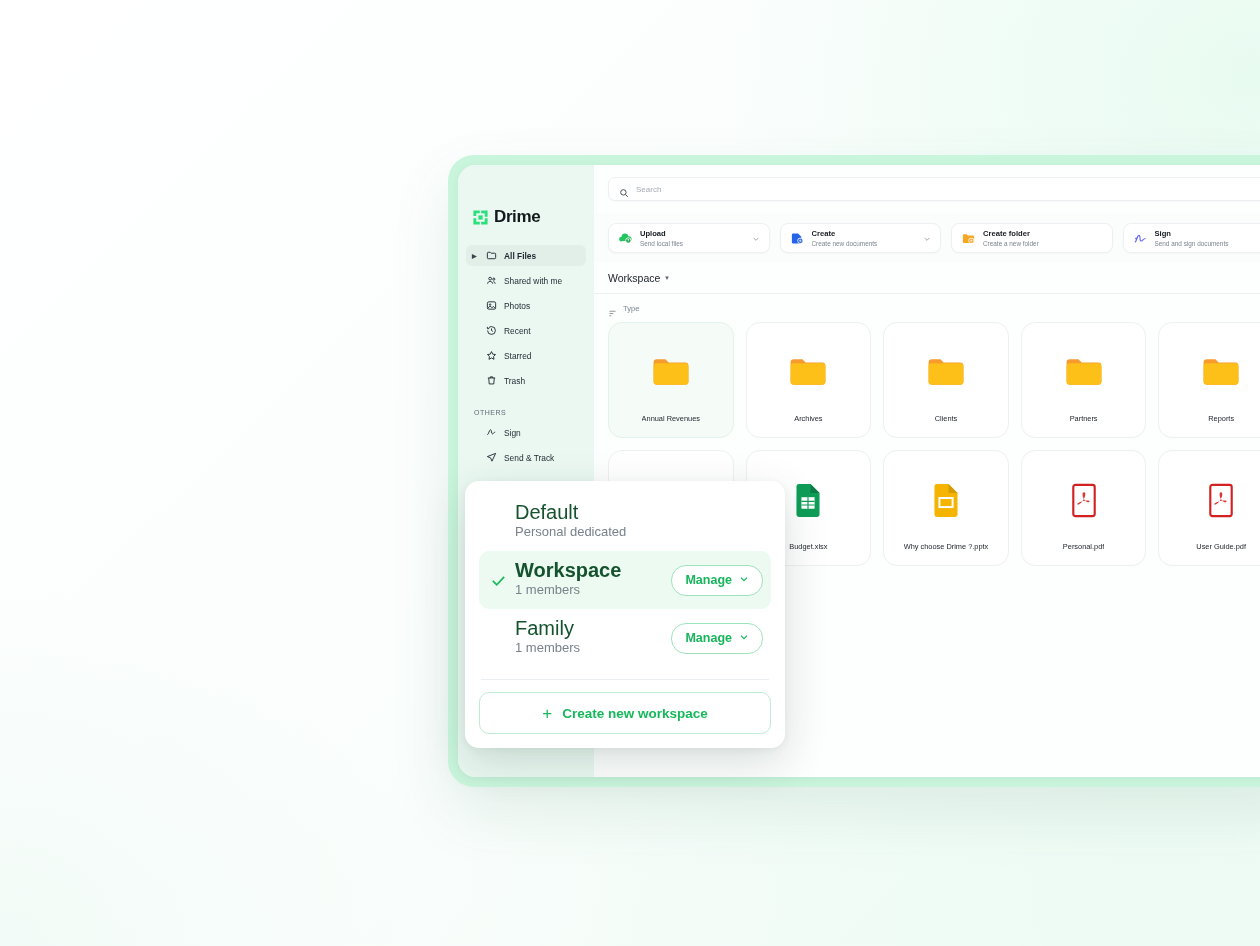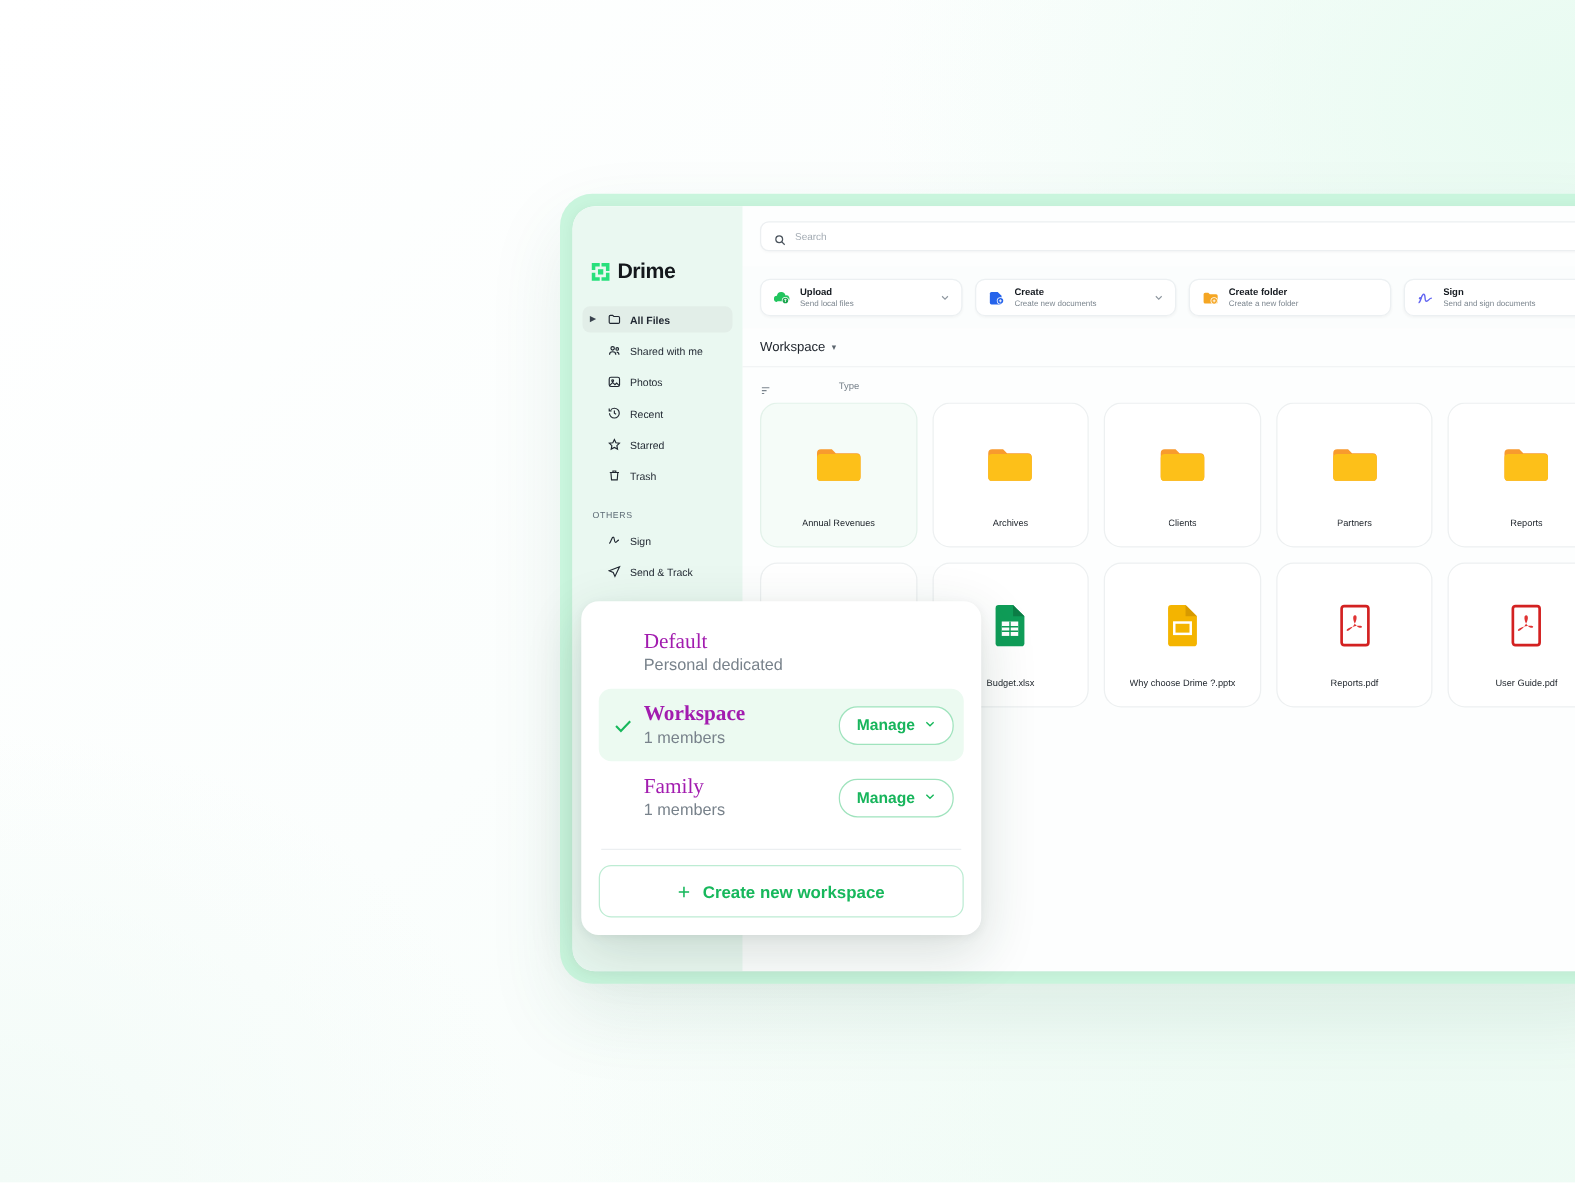--- a/index.html
+++ b/index.html
@@ -212,21 +212,21 @@
   #ws-btn .w-chev { font-size: 7px; color: #5c656e; }
 
   
   #filter-row {
     height: 28px; flex: 0 0 28px;
     display: flex; align-items: center; gap: 6px;
     padding: 0 14px;
     background: #fdfefe;
   }
   #filter-row .f-ico { width: 9px; height: 9px; flex: 0 0 9px; }
-  #filter-row .f-lbl { font-size: 7.6px; color: #79838c; margin-left: 48px; }
+  #filter-row .f-lbl { font-size: 7.6px; color: #79838c; }
 
   
   #grid {
     flex: 1 1 auto;
     padding: 0 14px;
     display: grid;
     grid-template-columns: repeat(5, 1fr);
     gap: 12px;
     align-content: start;
     overflow: hidden;
@@ -269,21 +269,21 @@
     display: flex;
     align-items: center;
     gap: 8px;
     border-radius: 10px;
     padding: 10px 8px 10px 10px;
     cursor: pointer;
   }
   .ws-item.current { background: #ecfaf1; }
   .ws-check { width: 18px; flex: 0 0 18px; display: flex; align-items: center; justify-content: center; }
   .ws-txt { flex: 1 1 auto; min-width: 0; }
-  .ws-name { font-size: 17px; font-weight: 700; color: #a21caf; line-height: 19px; font-family: Liberation Serif, serif; }
+  .ws-name { font-size: 20px; font-weight: 700; color: #14532d; line-height: 19px; }
   .ws-name.plain { font-weight: 400; }
   .ws-sub { font-size: 13px; color: #78828b; line-height: 19px; }
   .manage-btn {
     flex: 0 0 auto;
     height: 29px;
     border-radius: 15px;
     border: 1.2px solid #9fe3bd;
     background: #ffffff;
     display: flex; align-items: center; gap: 7px;
     padding: 0 13px;
@@ -611,21 +611,21 @@
             <span class="c-lbl">Why choose Drime ?.pptx</span>
           </div>
 
           <div class="card">
             <span class="c-ico">
               <svg viewBox="0 0 34 42" width="28" height="35">
                 <rect x="4" y="2" width="26" height="38" rx="2.5" fill="#ffffff" stroke="#d32121" stroke-width="2.6"></rect>
                 <path d="M17 11c1.6 0 1.9 2 1.3 4.4-.5 2-1.8 4.6-3.5 6.8-1.6 2-3.4 3.4-4.6 3.8-1.1.4-1.6-.2-1.2-1 .5-1 2.4-2 5.3-2.9 3-.9 6.4-1.3 8-1 1.6.3 1.8 1.3 1 1.8-.9.5-2.7.1-4.4-1.4-1.8-1.6-3.3-4.3-3.6-7-.2-2.1.2-3.5 1.7-3.5z" fill="#e03333"></path>
               </svg>
             </span>
-            <span class="c-lbl">Reports.pdf</span>
+            <span class="c-lbl">Personal.pdf</span>
           </div>
 
           <div class="card">
             <span class="c-ico">
               <svg viewBox="0 0 34 42" width="28" height="35">
                 <rect x="4" y="2" width="26" height="38" rx="2.5" fill="#ffffff" stroke="#d32121" stroke-width="2.6"></rect>
                 <path d="M17 11c1.6 0 1.9 2 1.3 4.4-.5 2-1.8 4.6-3.5 6.8-1.6 2-3.4 3.4-4.6 3.8-1.1.4-1.6-.2-1.2-1 .5-1 2.4-2 5.3-2.9 3-.9 6.4-1.3 8-1 1.6.3 1.8 1.3 1 1.8-.9.5-2.7.1-4.4-1.4-1.8-1.6-3.3-4.3-3.6-7-.2-2.1.2-3.5 1.7-3.5z" fill="#e03333"></path>
               </svg>
             </span>
             <span class="c-lbl">User Guide.pdf</span>

